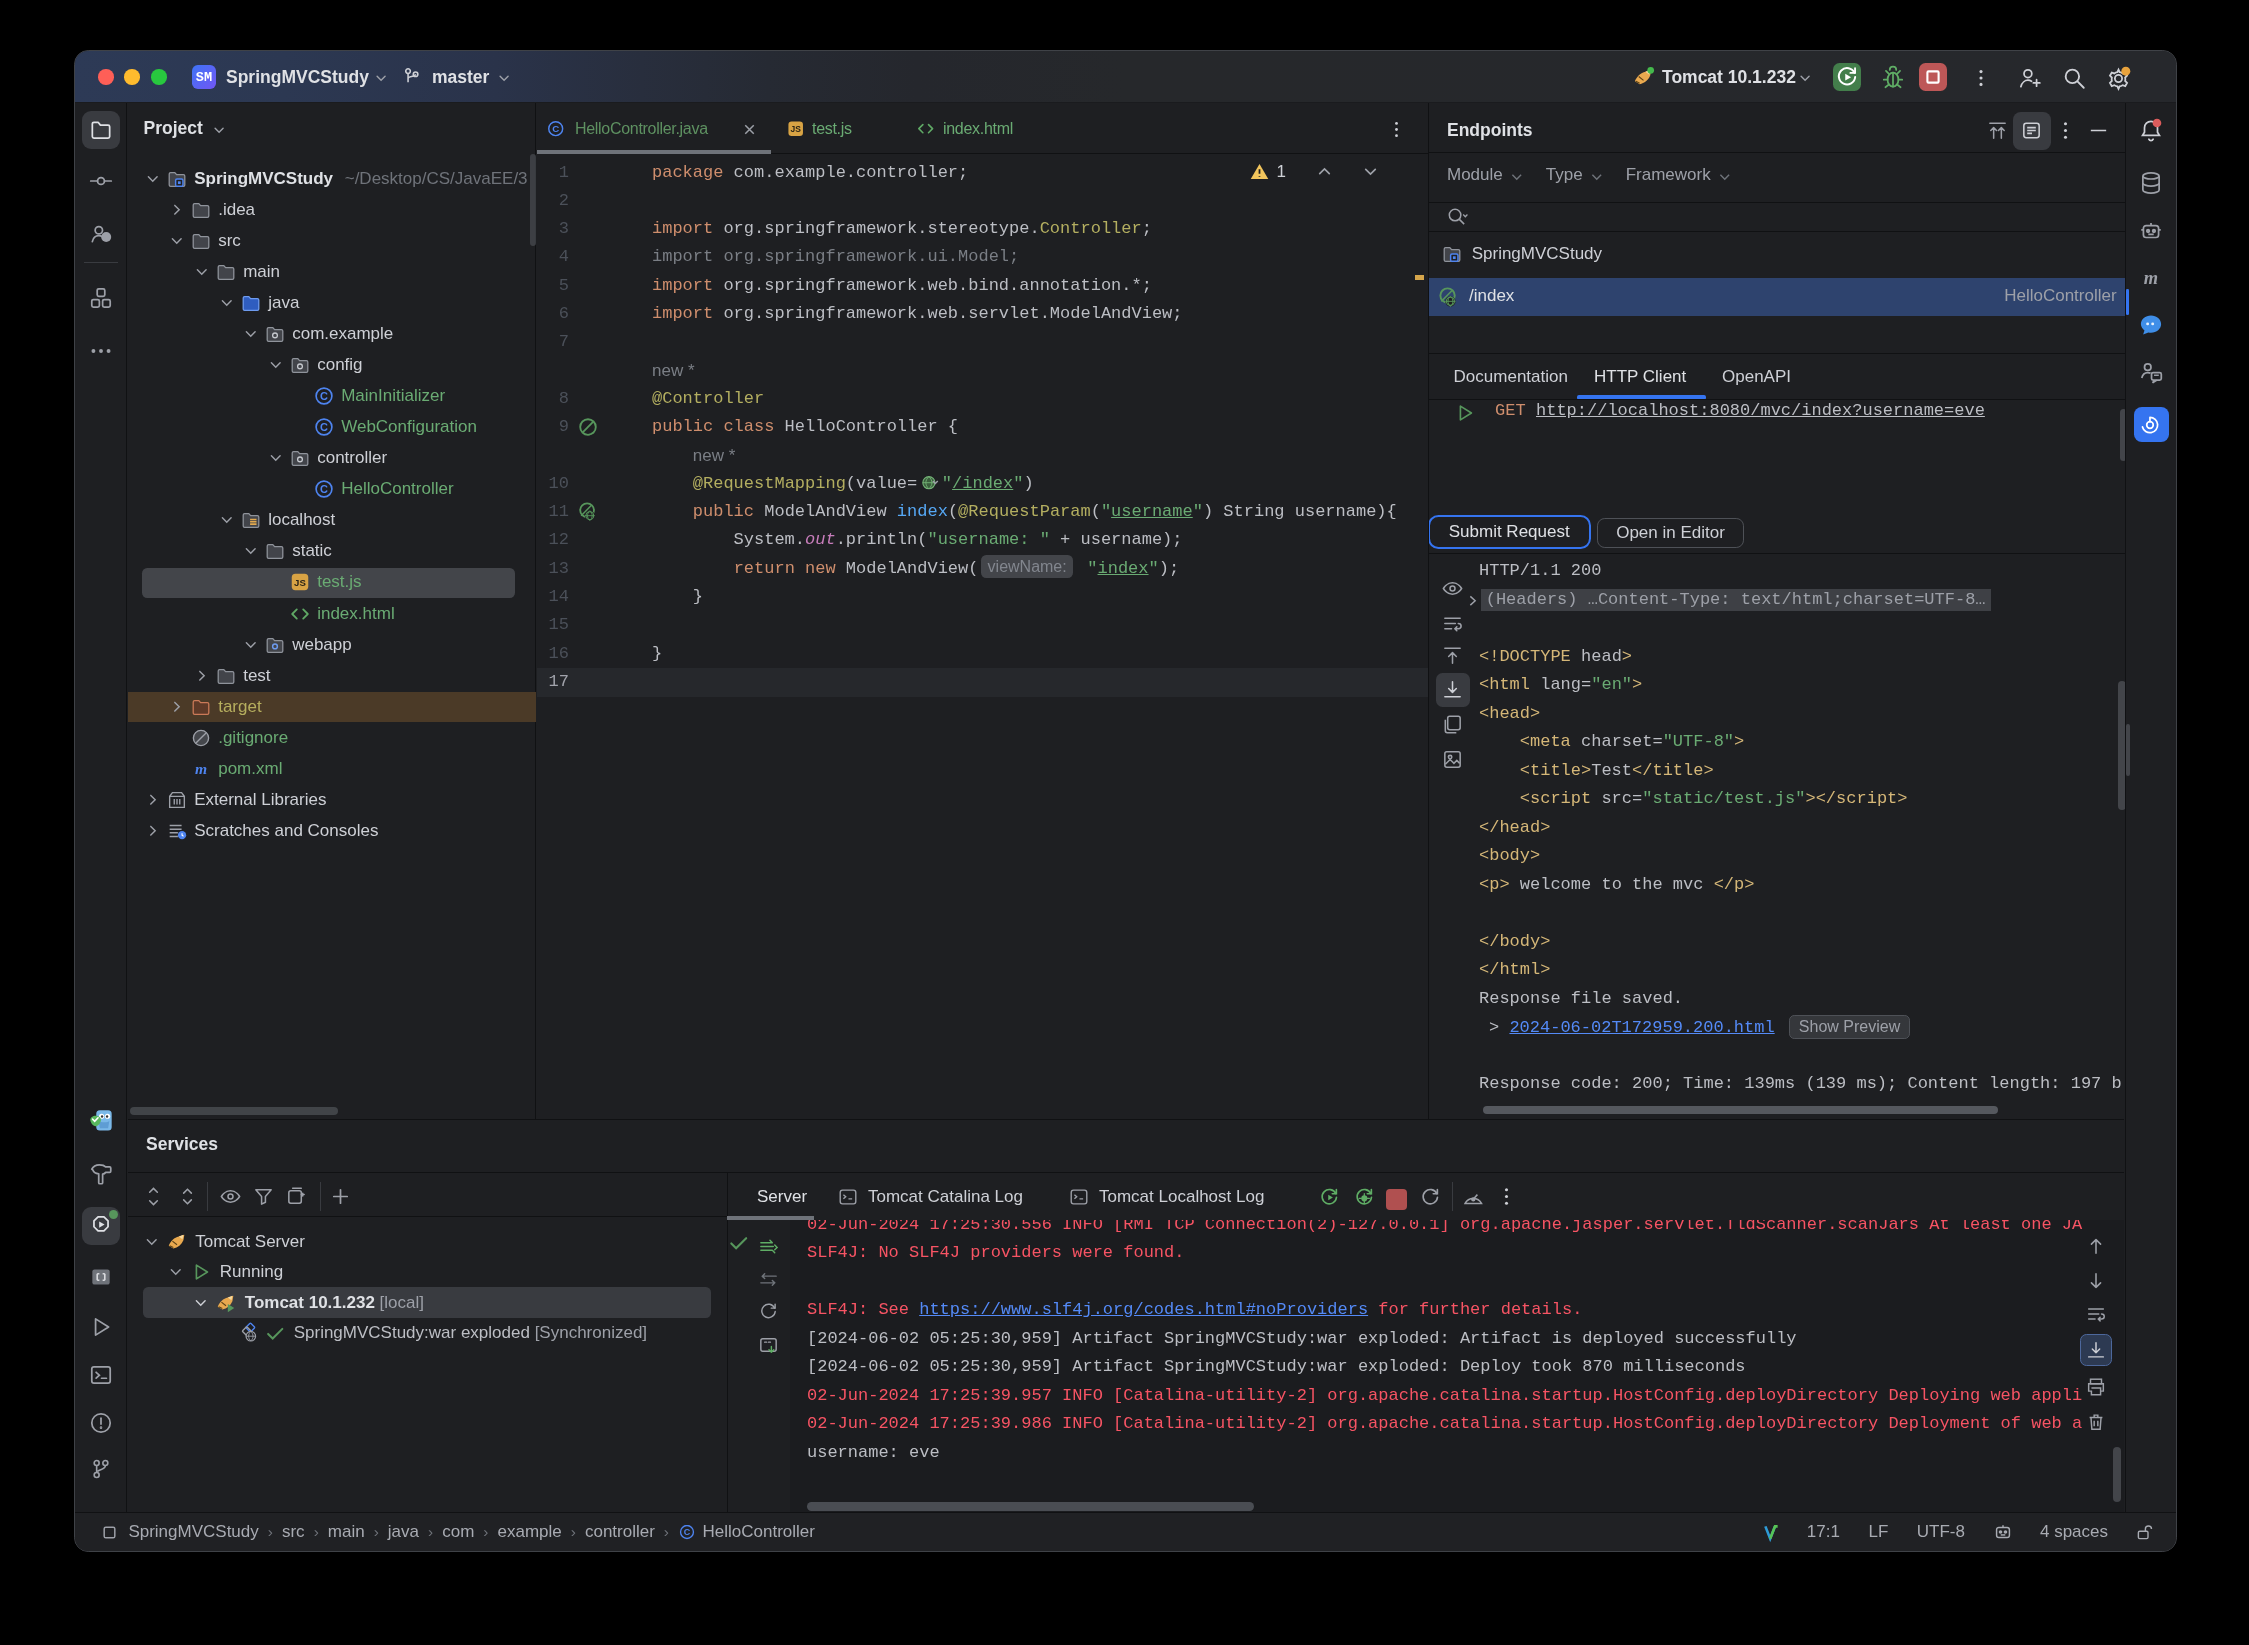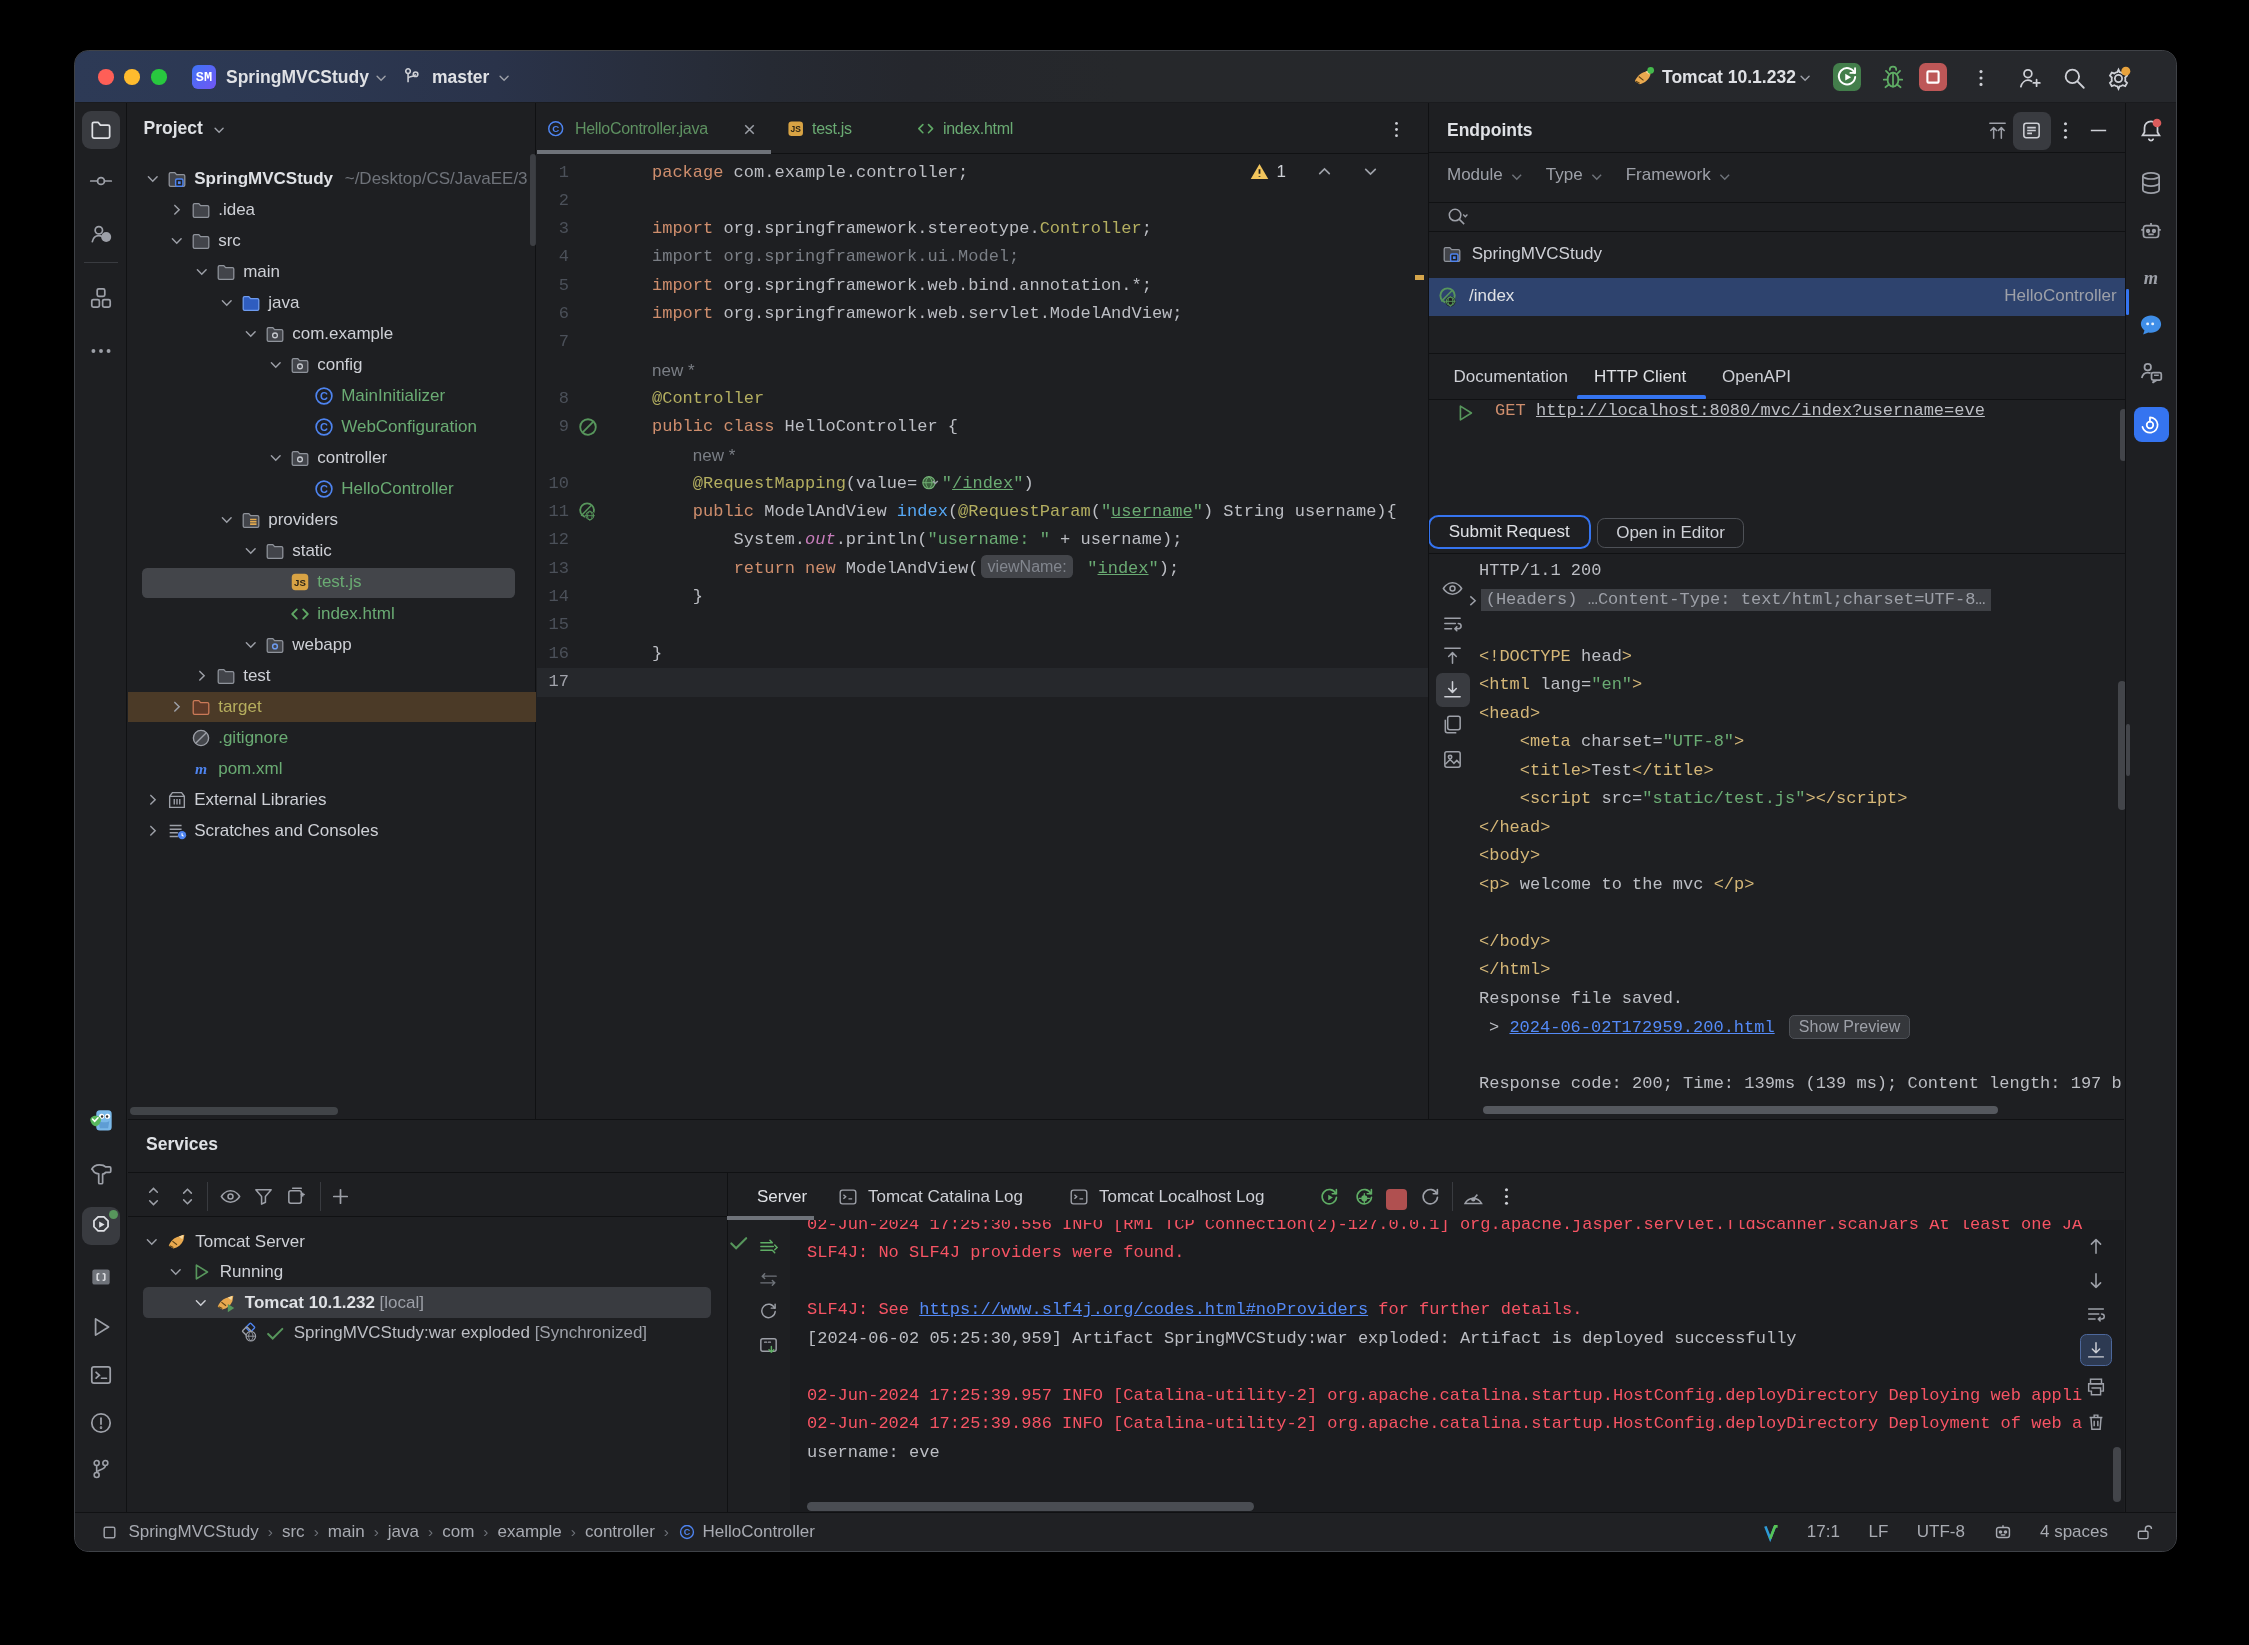--- a/index.html
+++ b/index.html
@@ -327,21 +327,21 @@
       <div class="trow" style="left:91px; top:401px;">
           <svg width="15.5" height="15.5" viewBox="0 0 16 16">
             <path d="M3.5 6l4.5 4.5L12.5 6" stroke="#9da0a8" stroke-width="1.5" fill="none" stroke-linecap="round"></path>
           </svg>
           <div style="width:5.2px"></div>
           <svg width="22" height="22" viewBox="0 0 24 24">
             <path d="M3.5 6.5c0-.8.7-1.5 1.5-1.5h4.6l2 2.3h7.4c.8 0 1.5.7 1.5 1.5v9.7c0 .8-.7 1.5-1.5 1.5H5a1.5 1.5 0 0 1-1.5-1.5z" fill="#42444a" stroke="#8f939b" stroke-width="1.4"></path>
             <path d="M11 11.5h7M11 14h7M11 16.5h7" stroke="#e2a94f" stroke-width="1.7"></path>
           </svg>
           <div style="width:6.5px"></div>
-          <span style="">providers</span>
+          <span style="">localhost</span>
         </div>
       <div class="trow" style="left:115px; top:432px;">
           <svg width="15.5" height="15.5" viewBox="0 0 16 16">
             <path d="M3.5 6l4.5 4.5L12.5 6" stroke="#9da0a8" stroke-width="1.5" fill="none" stroke-linecap="round"></path>
           </svg>
           <div style="width:5.2px"></div>
           <svg width="22" height="22" viewBox="0 0 24 24">
             <path d="M3.5 6.5c0-.8.7-1.5 1.5-1.5h4.6l2 2.3h7.4c.8 0 1.5.7 1.5 1.5v9.7c0 .8-.7 1.5-1.5 1.5H5a1.5 1.5 0 0 1-1.5-1.5z" fill="#42444a" stroke="#8f939b" stroke-width="1.4"></path>
           </svg>
           <div style="width:6.5px"></div>
@@ -819,20 +819,21 @@
         <path d="M8 8.5h8" stroke-dasharray="2 2"></path>
         <path d="M15 13v6M15 19l-2.5-2.5M15 19l2.5-2.5" stroke="#5fad65"></path>
       </svg>
     <div class="abs" style="left:662px; top:100px; width:0.6px; bottom:0; background:#26282c;"></div>
 
     <div class="abs" style="left:662px; top:100px; right:0; bottom:0; background:#1b1c1f; overflow:hidden;">
       <div class="cline" style="left:17px; top:-9px; color:#f75464;">02-Jun-2024 17:25:30.556 INFO [RMI TCP Connection(2)-127.0.0.1] org.apache.jasper.servlet.TldScanner.scanJars At least one JA</div>
       <div class="cline" style="left:17px; top:19.4px; color:#f75464;">SLF4J: No SLF4J providers were found.</div>
       <div class="cline" style="left:17px; top:76px; color:#f75464;"><span>SLF4J: See </span><span style="color:#548af7; text-decoration:underline;">https://www.slf4j.org/codes.html#noProviders</span><span style="color:#f75464;"> for further details.</span></div>
       <div class="cline" style="left:17px; top:105px; color:#bcbec4;">[2024-06-02 05:25:30,959] Artifact SpringMVCStudy:war exploded: Artifact is deployed successfully</div>
+      <div class="cline" style="left:17px; top:133px; color:#bcbec4;">[2024-06-02 05:25:30,959] Artifact SpringMVCStudy:war exploded: Deploy took 870 milliseconds</div>
       <div class="cline" style="left:17px; top:162px; color:#f75464;">02-Jun-2024 17:25:39.957 INFO [Catalina-utility-2] org.apache.catalina.startup.HostConfig.deployDirectory Deploying web appli</div>
       <div class="cline" style="left:17px; top:190px; color:#f75464;text-align:right;">02-Jun-2024 17:25:39.986 INFO [Catalina-utility-2] org.apache.catalina.startup.HostConfig.deployDirectory Deployment of web a</div>
       <div class="cline" style="left:17px; top:219px; color:#bcbec4;">username: eve</div>
       <div class="abs" style="left:17px; top:282px; width:447px; height:9px; background:#4a4d53; border-radius:4.5px;"></div>
     </div>
 
     <svg class="abs" style="right:17px; top:115px;" width="22" height="22" viewBox="0 0 24 24" fill="none" stroke="#9da0a8" stroke-width="1.7" stroke-linecap="round">
         <path d="M12 20V5M12 5l-5 5M12 5l5 5"></path>
       </svg>
     <svg class="abs" style="right:17px; top:150px;" width="22" height="22" viewBox="0 0 24 24" fill="none" stroke="#9da0a8" stroke-width="1.7" stroke-linecap="round">

